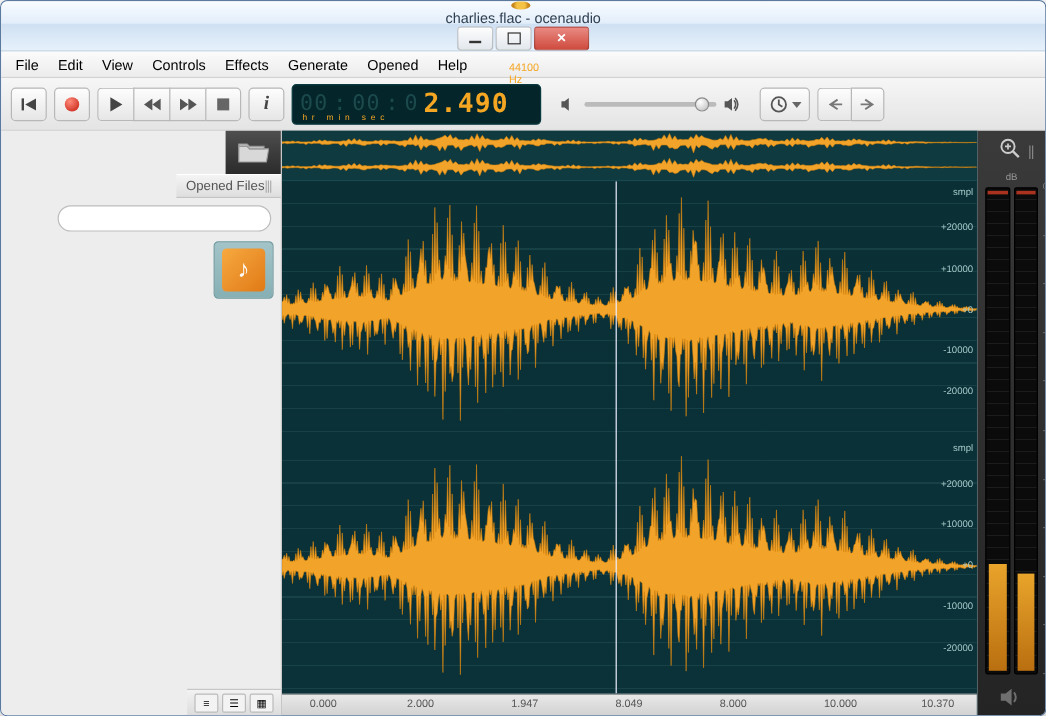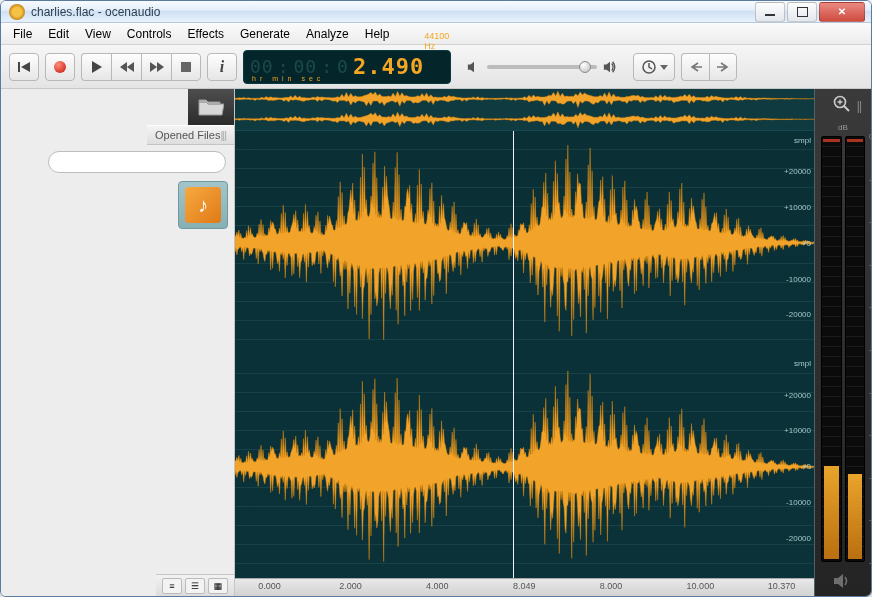--- a/index.html
+++ b/index.html
@@ -1,20 +1,20 @@
 <!DOCTYPE html>
 <html><head>
 <meta charset="utf-8">
 <style>
 * { margin: 0; padding: 0; box-sizing: border-box; }
 body { font-family: "Segoe UI", Tahoma, sans-serif; font-size: 12px; background: #fff; width: 872px; height: 597px; overflow: hidden; }
 
 
 .window { width: 872px; height: 597px; display: flex; flex-direction: column; border: 1px solid #5a7aa0; border-radius: 6px; overflow: hidden; box-shadow: 0 6px 24px rgba(0,0,0,0.35); }
-.titlebar { height: 22px; background: linear-gradient(180deg,#f7fbff 0%,#e3eefa 45%,#cfe0f2 46%,#e6f1fb 100%); display: flex; align-items: center; padding: 0 6px; border-bottom: 1px solid #b7c8dd; }
+.titlebar { height: 42px; background: linear-gradient(180deg,#f7fbff 0%,#e3eefa 45%,#cfe0f2 46%,#e6f1fb 100%); display: flex; align-items: center; padding: 0 6px; border-bottom: 1px solid #b7c8dd; flex-direction: column; }
 .title-icon { width: 16px; height: 16px; margin: 0 6px 0 2px; background: radial-gradient(circle,#f4c244 40%,#c8861b 70%); border-radius: 50%; }
 .title-text { flex: 1; color: #2c3e50; font-size: 12px; }
 .winbtns { display: flex; gap: 2px; }
 .winbtn { width: 30px; height: 20px; border: 1px solid rgba(0,0,0,0.2); border-radius: 3px; display: flex; align-items: center; justify-content: center; background: linear-gradient(180deg,#fdfdfd,#e3e8ee); font-size: 10px; cursor: default; }
 .winbtn.min::before { content:""; width:10px; height:2px; background:#333; margin-top:6px; }
 .winbtn.max::before { content:""; width:9px; height:8px; border:1.5px solid #333; }
 .winbtn.close { background: linear-gradient(180deg,#e98a83,#cf4b3e); color:#fff; font-weight:bold; width:46px; }
 .winbtn.close::before { content:"✕"; font-size:10px; }
 
 
@@ -124,21 +124,21 @@
     </div>
   </div>
 
   <div class="menubar">
     <div class="menuitem">File</div>
     <div class="menuitem">Edit</div>
     <div class="menuitem">View</div>
     <div class="menuitem">Controls</div>
     <div class="menuitem">Effects</div>
     <div class="menuitem">Generate</div>
-    <div class="menuitem">Analyze</div>
+    <div class="menuitem">Opened</div>
     <div class="menuitem">Help</div>
   </div>
 
   <div class="toolbar">
     <div class="tbtn">
       <svg width="14" height="12">
           <rect x="1" y="1" width="2" height="10" fill="#444"></rect>
           <polygon points="13,1 4,6 13,11" fill="#444"></polygon>
         </svg>
     </div>
@@ -297,21 +297,21 @@
               <div style="top:50%">+0</div>
               <div style="top:66%">-10000</div>
               <div style="top:82%">-20000</div>
             </div>
           </div>
           <div class="playhead"></div>
         </div>
         <div class="timeruler">
           <div class="tick" style="left:4%">0.000</div>
           <div class="tick" style="left:18%">2.000</div>
-          <div class="tick" style="left:33%">4.000</div>
+          <div class="tick" style="left:33%">1.947</div>
           <div class="tick" style="left:48%">8.049</div>
           <div class="tick" style="left:63%">8.000</div>
           <div class="tick" style="left:78%">10.000</div>
           <div class="tick" style="left:92%">10.370</div>
         </div>
       </div>
 
       <div class="meterpanel">
         <div class="zoombar" style="width:100%;height:auto;background:none;">
           <svg class="mag2" width="18" height="18" viewBox="0 0 18 18">

